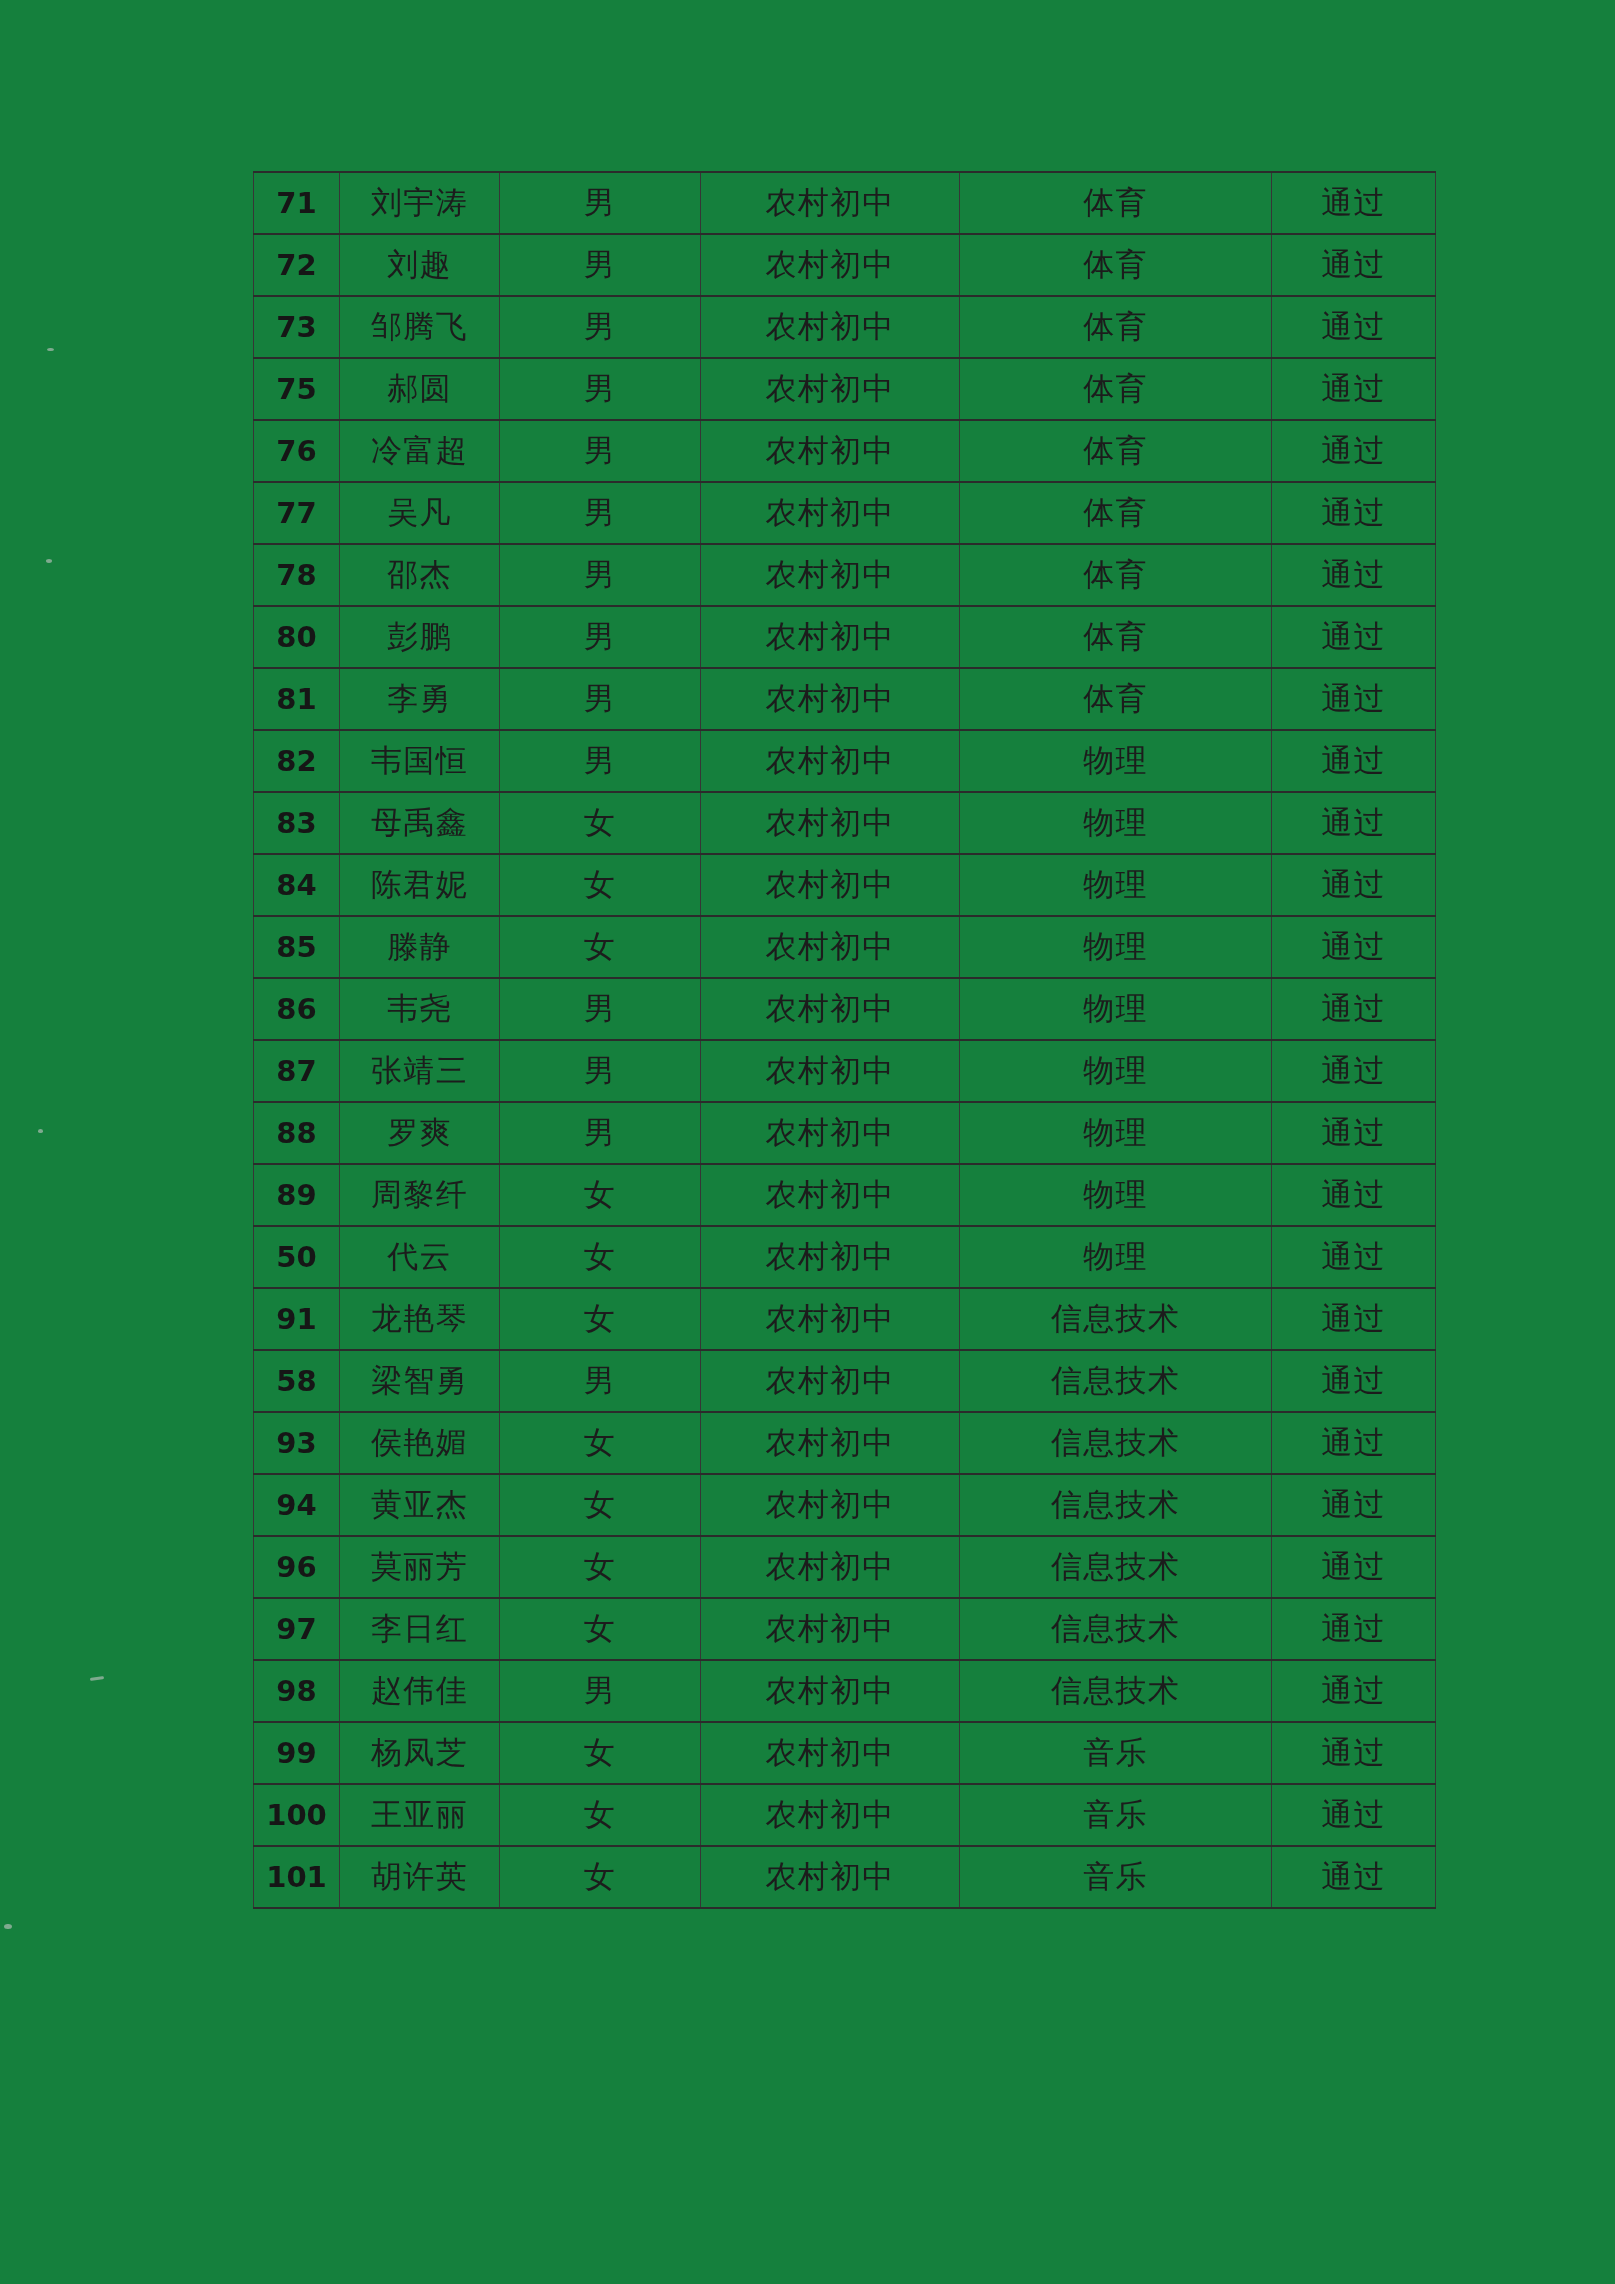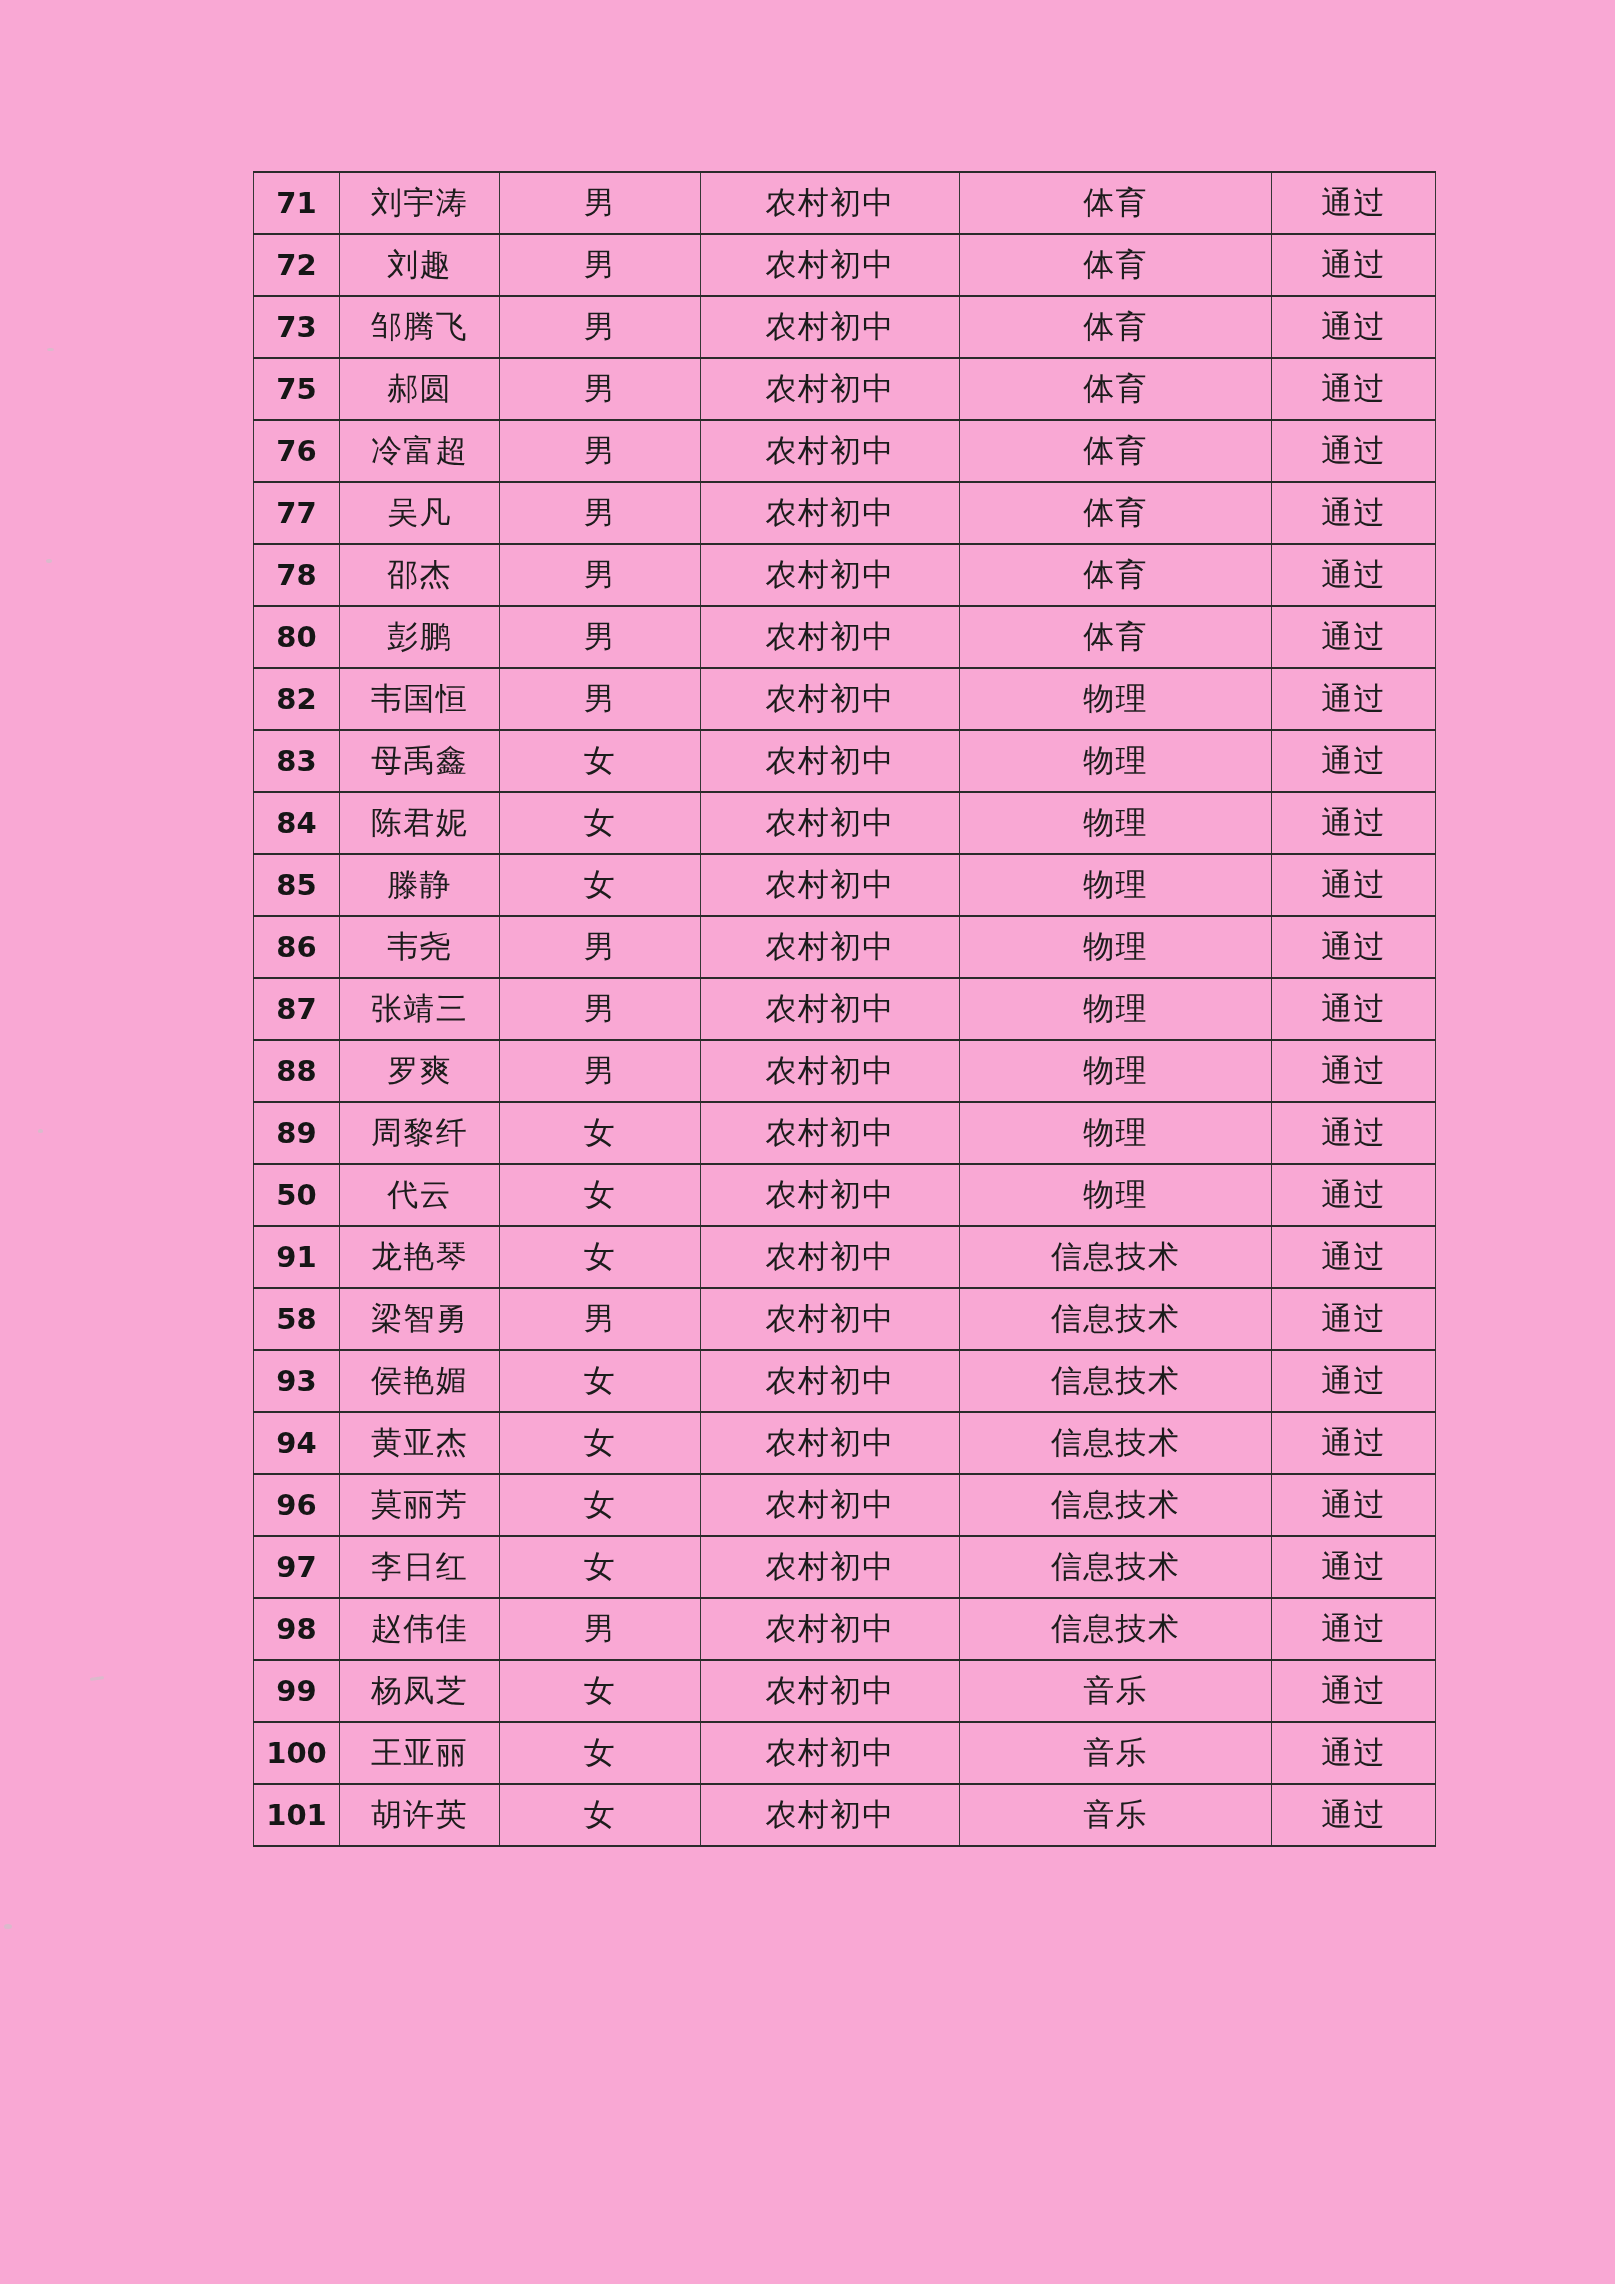--- a/index.html
+++ b/index.html
@@ -4,21 +4,21 @@
 <style>
   html, body {
     margin: 0;
     padding: 0;
     background: #e8e8e8;
   }
   .page {
     position: relative;
     width: 1616px;
     height: 2284px;
-    background: #f9a8d4;
+    background: #15803d;
     overflow: hidden;
     font-family: "Liberation Serif", "DejaVu Serif", serif;
   }
   table.doc-table {
     position: absolute;
     left: 253px;
     top: 171px;
     width: 1183px;
     border-collapse: collapse;
     table-layout: fixed;
@@ -136,20 +136,28 @@
   </tr>
         <tr>
     <td class="c-no">80</td>
     <td class="c-name">彭鹏</td>
     <td class="c-gender">男</td>
     <td class="c-school">农村初中</td>
     <td class="c-subject">体育</td>
     <td class="c-result">通过</td>
   </tr>
         <tr>
+    <td class="c-no">81</td>
+    <td class="c-name">李勇</td>
+    <td class="c-gender">男</td>
+    <td class="c-school">农村初中</td>
+    <td class="c-subject">体育</td>
+    <td class="c-result">通过</td>
+  </tr>
+        <tr>
     <td class="c-no">82</td>
     <td class="c-name">韦国恒</td>
     <td class="c-gender">男</td>
     <td class="c-school">农村初中</td>
     <td class="c-subject">物理</td>
     <td class="c-result">通过</td>
   </tr>
         <tr>
     <td class="c-no">83</td>
     <td class="c-name">母禹鑫</td>

